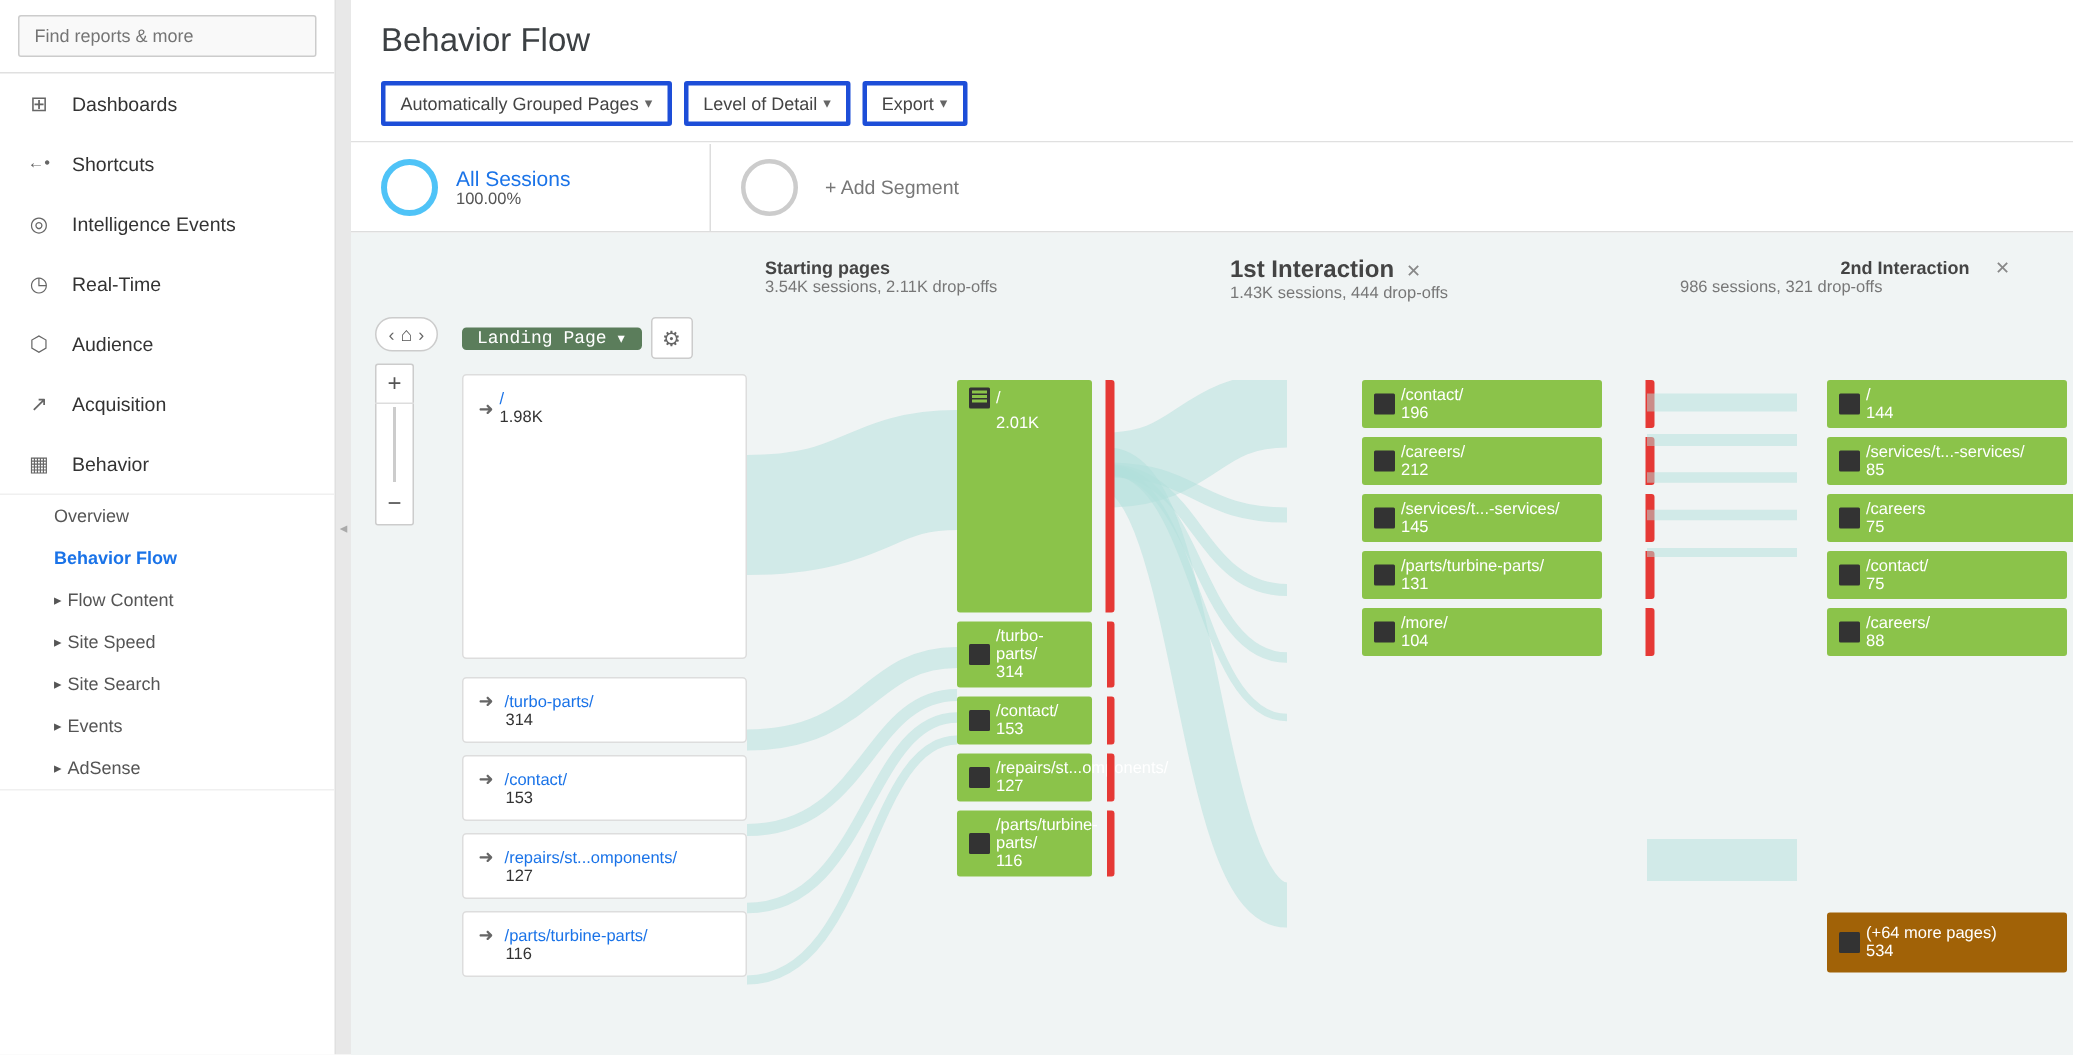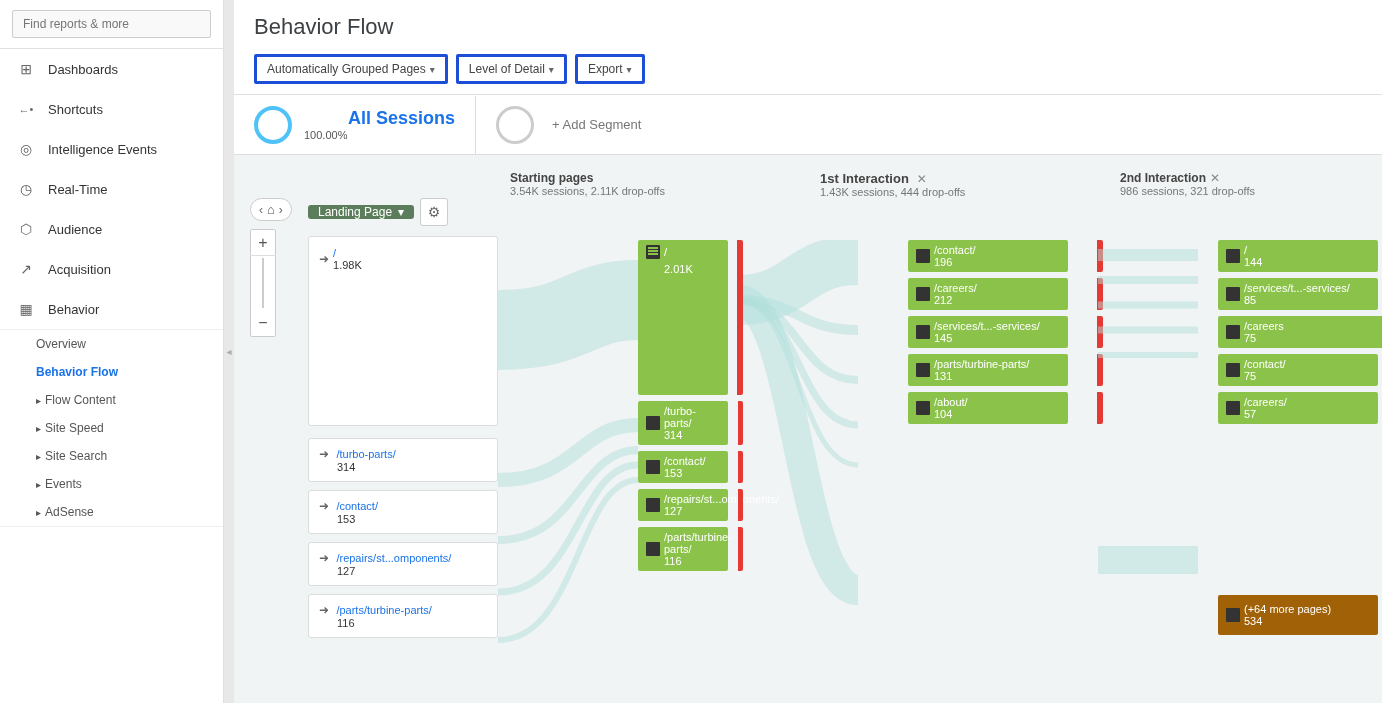--- a/index.html
+++ b/index.html
@@ -134,21 +134,21 @@
       background: transparent;
     }
     .segment-circle-gray {
       width: 38px;
       height: 38px;
       border-radius: 50%;
       border: 3px solid #ccc;
       margin-right: 12px;
       background: transparent;
     }
-    .segment-name { font-size: 18px; color: #1a73e8; font-weight: 700; margin-left: 44px; }
+    .segment-name { font-size: 14px; color: #1a73e8; font-weight: 400; }
     .segment-pct { font-size: 11px; color: #555; }
     .add-segment {
       display: flex;
       align-items: center;
       padding: 10px 20px;
       cursor: pointer;
       color: #777;
       font-size: 13px;
       gap: 6px;
     }
@@ -274,37 +274,37 @@
     </div>
     <div class="add-segment">
       <div class="segment-circle-gray"></div>
       <span>+ Add Segment</span>
     </div>
   </div>
 
   <div id="flow-content">
     <div id="flow-inner">
 
-      <div style="display:flex; align-items:flex-start; padding-left:260px; gap:0;">
+      <div style="display:flex; align-items:flex-start; padding-left:260px; margin-bottom:10px; gap:0;">
 
         <div style="width:210px; flex-shrink:0; margin-right:100px;">
           <div style="font-size:12px; font-weight:600; color:#444;">Starting pages</div>
           <div style="font-size:11px; color:#777;">3.54K sessions, 2.11K drop-offs</div>
         </div>
 
         <div style="width:220px; flex-shrink:0; margin-right:80px;">
           <div style="display:flex; align-items:center; gap:4px;">
-            <span style="font-size:13px; font-weight:600; color:#444;">1st Interaction</span>
+            <span style="font-size:16px; font-weight:600; color:#444;">1st Interaction</span>
             <span class="close-x">✕</span>
           </div>
           <div style="font-size:11px; color:#777;">1.43K sessions, 444 drop-offs</div>
         </div>
 
         <div style="width:220px; flex-shrink:0;">
-          <div style="display:flex; align-items:center; gap:0;">
+          <div style="display:flex; align-items:center; gap:13px;justify-content:flex-end;">
             <span style="font-size:12px; font-weight:600; color:#444;">2nd Interaction</span>
             <span class="close-x">✕</span>
           </div>
           <div style="font-size:11px; color:#777;">986 sessions, 321 drop-offs</div>
         </div>
       </div>
 
       <div style="display:flex; align-items:flex-start; gap:0;">
 
         <div style="display:flex; flex-direction:column; align-items:flex-start; width:50px; flex-shrink:0; margin-right:8px; margin-top:0;">
@@ -318,21 +318,21 @@
           <div style="display:flex; flex-direction:column; align-items:center; background:#fff; border:1px solid #ccc; border-radius:2px; width:26px;">
             <div style="width:26px; height:26px; display:flex; align-items:center; justify-content:center; cursor:pointer; font-size:16px; color:#555; border-bottom:1px solid #ddd;">+</div>
             <div style="width:2px; background:#ccc; height:50px; margin:2px auto;"></div>
             <div style="width:26px; height:26px; display:flex; align-items:center; justify-content:center; cursor:pointer; font-size:16px; color:#555;">−</div>
           </div>
         </div>
 
         <div style="display:flex; flex-direction:column; width:190px; flex-shrink:0;">
 
           <div style="display:flex; align-items:center; margin-bottom:10px;">
-            <div style="display:flex; align-items:center; background:#5b7d5b; color:#fff; border-radius:3px; padding:0 10px; font-size:12px; cursor:pointer; gap:6px;">
+            <div style="display:flex; align-items:center; background:#5b7d5b; color:#fff; border-radius:3px; padding:0 10px; font-size:12px; cursor:pointer; gap:6px;font-family:Liberation Mono, monospace;">
               <span>Landing Page</span>
               <span>▾</span>
             </div>
             <div style="width:28px; height:28px; border:1px solid #ccc; border-radius:3px; background:#fff; cursor:pointer; display:flex; align-items:center; justify-content:center; font-size:14px; color:#666; margin-left:6px;">⚙</div>
           </div>
 
           <div style="background:#fff; border:1px solid #ddd; border-radius:3px; padding:10px; min-height:190px; margin-bottom:12px;">
             <div style="display:flex; align-items:center; margin-bottom:4px;">
               <span style="color:#666; font-size:12px; margin-right:4px;">➜</span>
               <div>
@@ -488,21 +488,21 @@
                 <div>/parts/turbine-parts/</div>
                 <div>131</div>
               </div>
               <div style="position:absolute; right:-5px; top:0; width:6px; height:100%; background:#e53935; border-radius:0 2px 2px 0;"></div>
             </div>
           </div>
           <div style="position:relative;">
             <div style="background:#8bc34a; border-radius:2px; padding:4px 8px; color:#fff; font-size:11px; display:flex; align-items:center; gap:4px; width:160px;">
               <div style="width:14px; height:14px; background:#333; border-radius:1px; flex-shrink:0;"></div>
               <div>
-                <div>/about/</div>
+                <div>/more/</div>
                 <div>104</div>
               </div>
               <div style="position:absolute; right:-5px; top:0; width:6px; height:100%; background:#e53935; border-radius:0 2px 2px 0;"></div>
             </div>
           </div>
 
         </div>
 
         <div style="position:relative; width:120px; flex-shrink:0; margin-top:42px;">
           <svg width="120" height="600" style="position:absolute; top:0; left:0; pointer-events:none;">
@@ -554,21 +554,21 @@
                 <div>75</div>
               </div>
 
             </div>
           </div>
           <div style="position:relative;">
             <div style="background:#8bc34a; border-radius:2px; padding:4px 8px; color:#fff; font-size:11px; display:flex; align-items:center; gap:4px; width:160px;">
               <div style="width:14px; height:14px; background:#333; border-radius:1px; flex-shrink:0;"></div>
               <div>
                 <div>/careers/</div>
-                <div>57</div>
+                <div>88</div>
               </div>
 
             </div>
           </div>
 
           <div style="position:relative; margin-top:165px;">
             <div style="background:#a16207; border-radius:2px; padding:5px 8px; color:#fff; font-size:11px; display:flex; align-items:center; gap:4px; width:160px; height:40px;">
               <div style="width:14px; height:14px; background:#333; border-radius:1px; flex-shrink:0;"></div>
               <div>
                 <div>(+64 more pages)</div>

